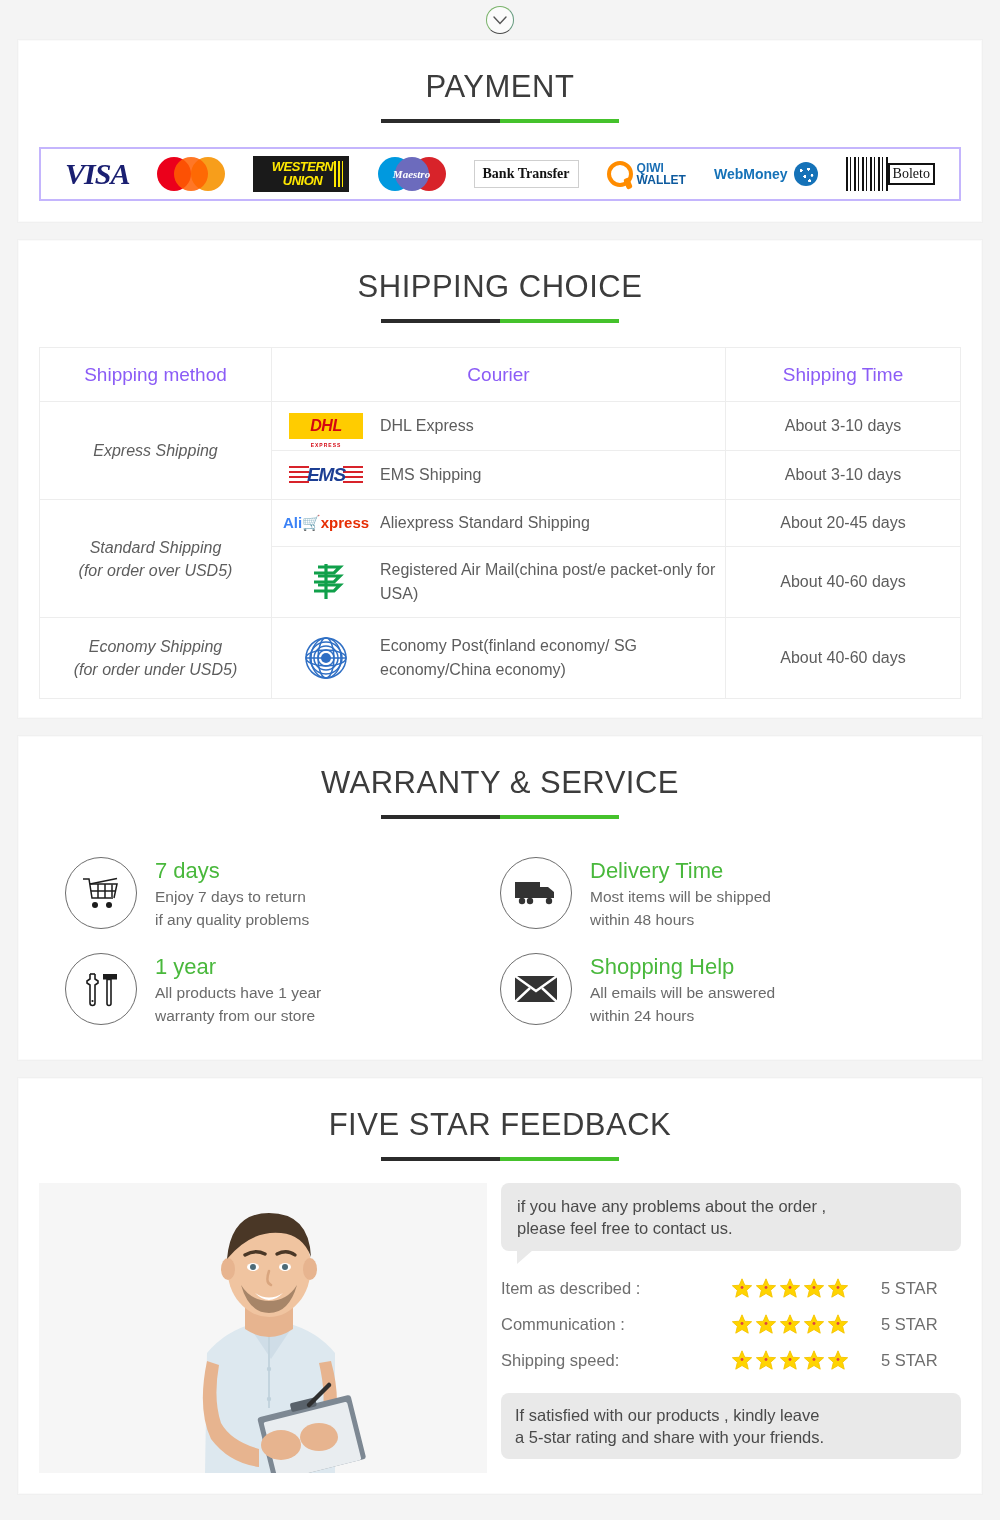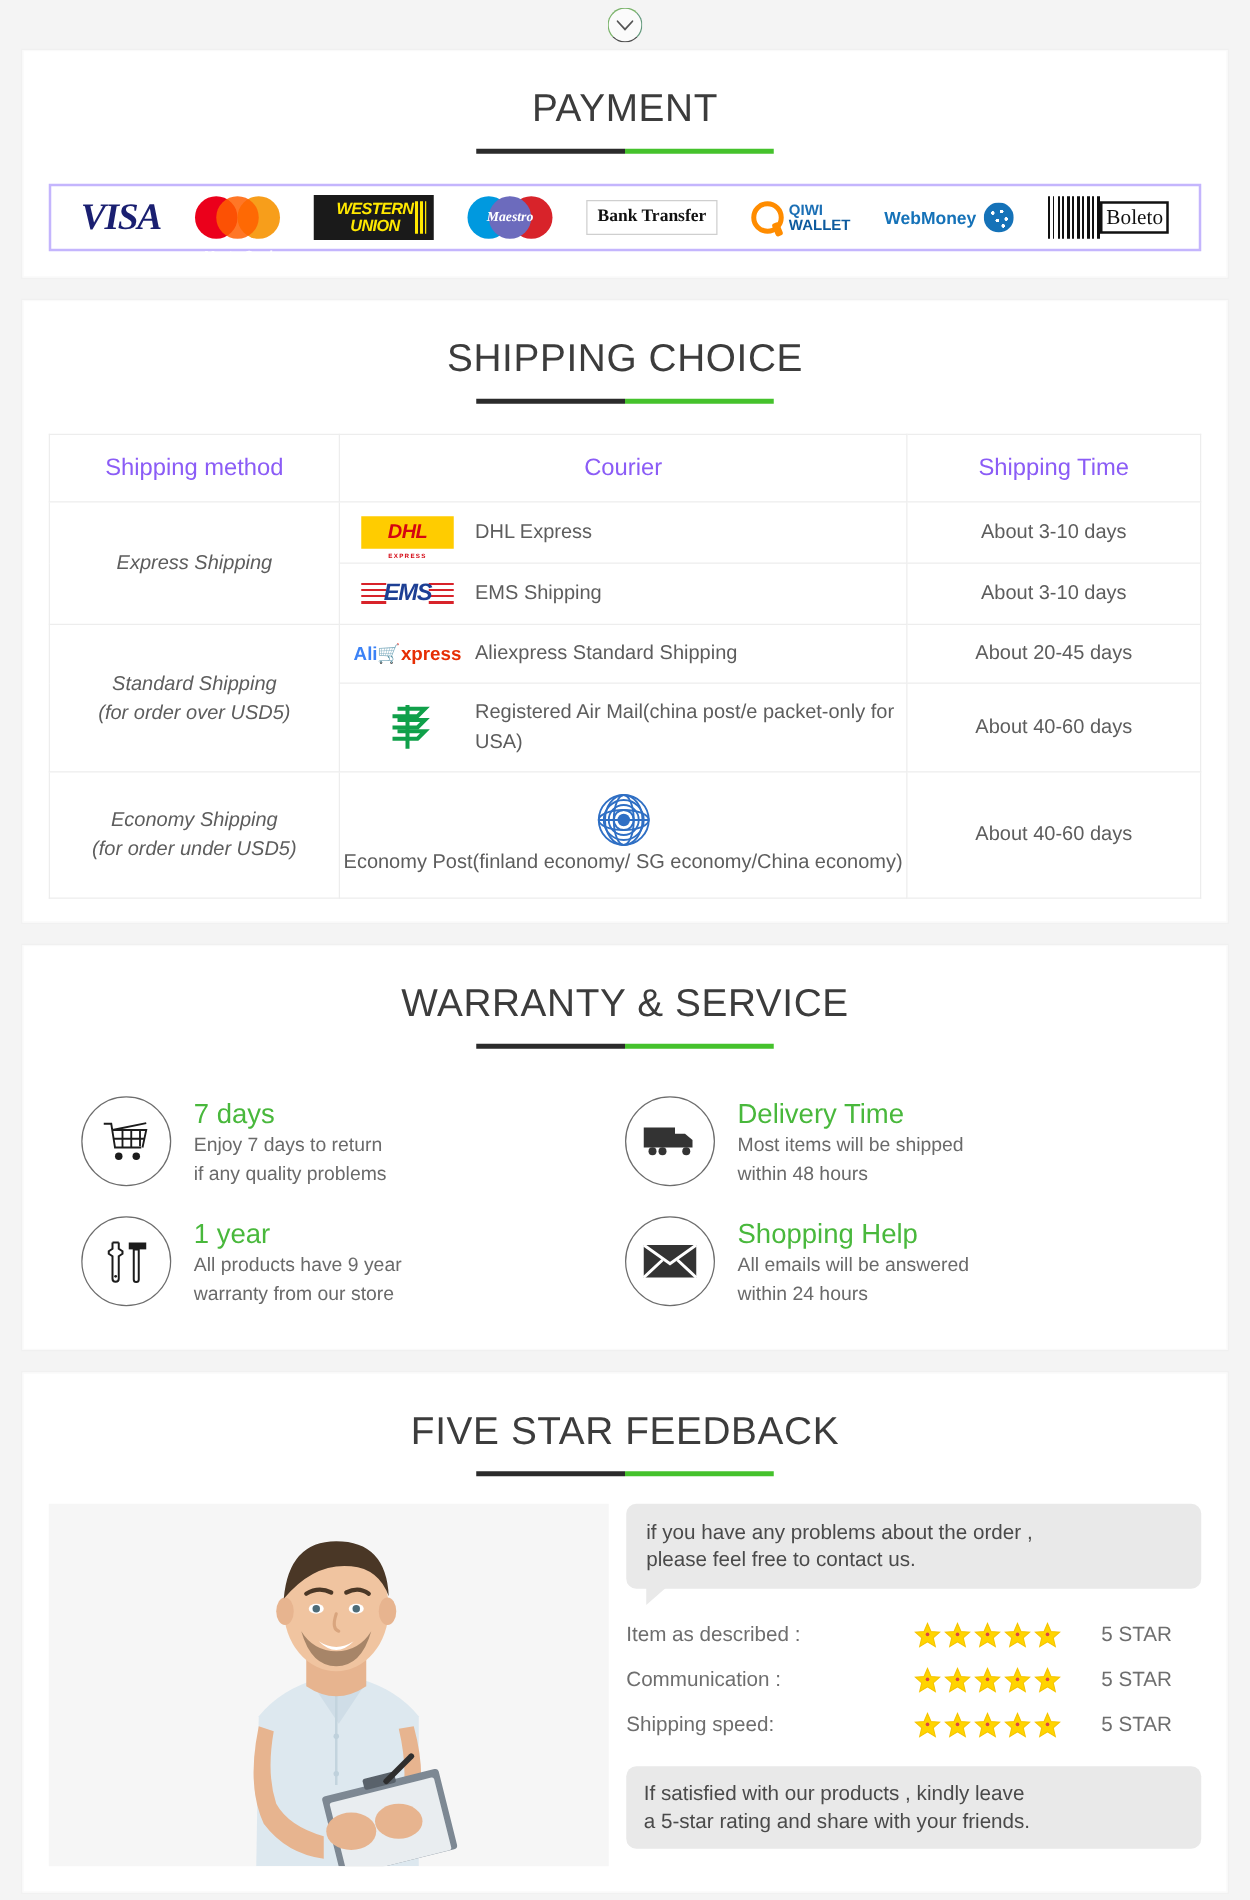--- a/index.html
+++ b/index.html
@@ -134,21 +134,21 @@
                       radial-gradient(circle at 45% 60%, #fff 1.3px, transparent 1.6px),
                       radial-gradient(circle at 65% 78%, #fff 1.3px, transparent 1.6px);
   }
   .boleto { display: flex; align-items: center; }
   .boleto .bars {
     width: 42px; height: 34px;
     background: repeating-linear-gradient(to right,#111 0 2px,#fff 2px 4px,#111 4px 5px,#fff 5px 8px);
   }
   .boleto .word {
     border: 2px solid #111; border-left: 3px solid #111;
-    font-size: 17px; font-family: "Liberation Serif", serif; color:#111;
+    font-size: 14px; font-family: "Liberation Serif", serif; color:#111;
     padding: 1px 3px; margin-left: -1px;
   }
 
   
   table.ship {
     width: calc(100% - 40px);
     margin: 24px 20px 4px 20px;
     border-collapse: collapse;
     table-layout: fixed;
   }
@@ -400,21 +400,21 @@
         </td>
         <td class="time">About 40-60 days</td>
       </tr>
 
       <tr>
         <td class="method">
           <div>Economy Shipping</div>
           <div>(for order under USD5)</div>
         </td>
         <td class="courier">
-          <div class="courier-row" style="padding:16px 0;flex-direction:column;">
+          <div class="courier-row" style="padding:16px 0;">
             <div class="courier-logo">
               <svg width="44" height="44" viewBox="0 0 44 44">
                 <g stroke="#2f6fc4" fill="none" stroke-width="1.5">
                   <circle cx="22" cy="22" r="20"></circle>
                   <circle cx="22" cy="22" r="16"></circle>
                   <circle cx="22" cy="22" r="12"></circle>
                   <circle cx="22" cy="22" r="8"></circle>
                   <ellipse cx="22" cy="22" rx="20" ry="8"></ellipse>
                   <ellipse cx="22" cy="22" rx="8" ry="20"></ellipse>
                   <ellipse cx="22" cy="22" rx="15" ry="20"></ellipse>
@@ -486,21 +486,21 @@
               <path d="M9 4 V9 L6 11 V13 L9 15 V33 a2.5 2.5 0 0 0 5 0 V15 L17 13 V11 L14 9 V4"></path>
               <path d="M9 4 H14"></path>
             </g>
             <circle cx="11.5" cy="31" r="1.1" fill="#1c1c1c"></circle>
             <rect x="22" y="4" width="14" height="5.5" fill="#1c1c1c"></rect>
             <path d="M26 9.5 h4 v24 a2 2 0 0 1 -4 0 Z" fill="none" stroke="#1c1c1c" stroke-width="1.6"></path>
           </svg>
         </div>
         <div class="w-text">
           <div class="w-head">1 year</div>
-          <div class="w-body">All products have 9 year</div>
+          <div class="w-body">All products have 1 year</div>
           <div class="w-body">warranty from our store</div>
         </div>
       </div>
 
       <div class="w-item">
         <div class="w-circle">
           <svg width="44" height="30" viewBox="0 0 44 30">
             <rect x="1" y="2" width="42" height="26" fill="#333"></rect>
             <path d="M1 2 L22 17 L43 2" fill="none" stroke="#fff" stroke-width="2.4"></path>
             <path d="M1 28 L16 14 M43 28 L28 14" stroke="#fff" stroke-width="2.4" fill="none"></path>

